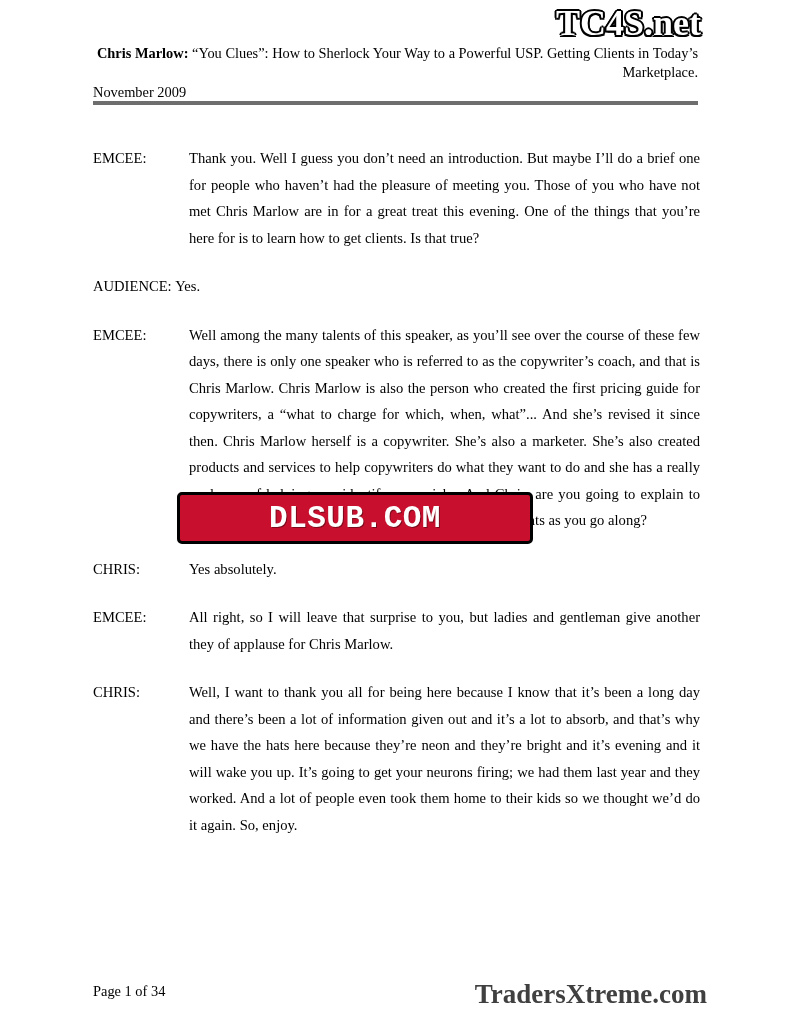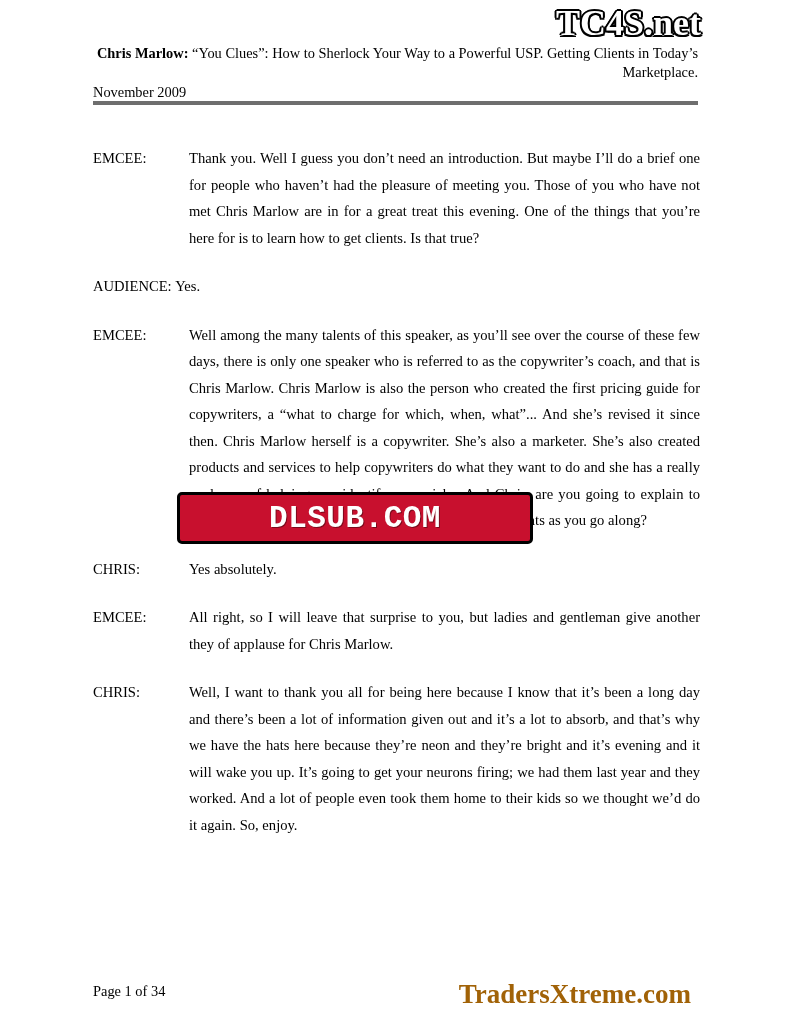--- a/index.html
+++ b/index.html
@@ -126,26 +126,26 @@
   .wm-center span {
     font-family: Liberation Mono, monospace;
     font-size: 31px;
     font-weight: bold;
     color: #ffffff;
     letter-spacing: 0.5px;
     text-shadow: 1px 1px 0 #7a0a1c;
   }
   .wm-bottom {
     position: absolute;
-    right: 22px;
+    right: 6px;
     bottom: 14px;
     font-family: "Liberation Serif", serif;
     font-size: 27px;
     font-weight: bold;
-    color: #a16207;
+    color: #404040;
     text-shadow:
       -1px -1px 0 #ffffff, 1px -1px 0 #ffffff,
       -1px 1px 0 #ffffff, 1px 1px 0 #ffffff;
     pointer-events: none;
     margin-left: 16px;
   }
 </style>
 </head>
 <body>
 

